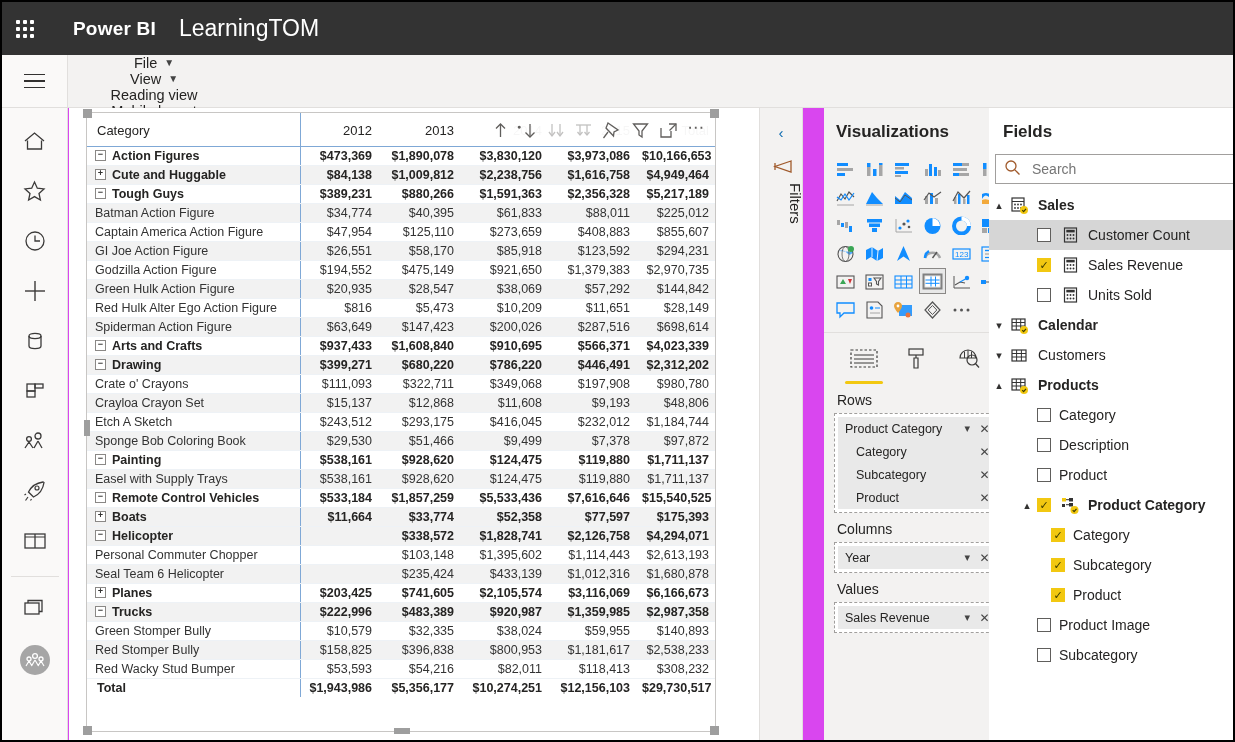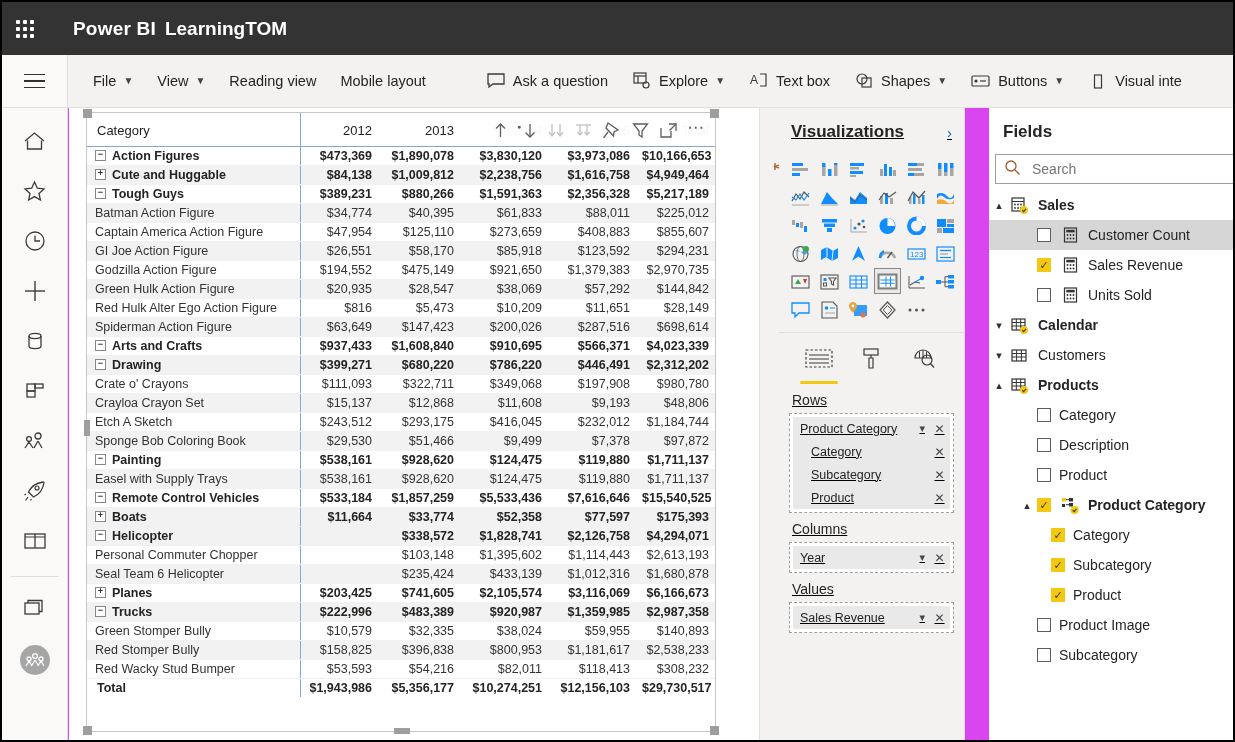--- a/index.html
+++ b/index.html
@@ -36,41 +36,41 @@
     grid-template-columns: repeat(3, 4px);
     grid-template-rows: repeat(3, 4px);
     gap: 3px;
   }
   .waffle-grid i { display: block; width: 4px; height: 4px; background: #fff; border-radius: 1px; }
   .brand {
     color: #ffffff; font-size: 19px; font-weight: bold;
     margin-left: 25px; letter-spacing: .2px;
   }
   .report-title {
-    color: #ffffff; font-size: 19px; font-weight: bold;
-    margin-left: 9px;
+    color: #ffffff; font-size: 23px; font-weight: normal;
+    margin-left: 23px;
   }
 
   
   .ribbon {
     position: absolute; left: 0; top: 53px;
     width: 1231px; height: 53px;
     background: #f3f2f1;
     border-bottom: 1px solid #e1dfdd;
     display: flex; align-items: center;
   }
   .hamburger {
     width: 66px; height: 52px;
     display: flex; flex-direction: column; align-items: center; justify-content: center;
     gap: 5px; cursor: pointer;
     border-right: 1px solid #e1dfdd;
     background: #faf9f8;
   }
   .hamburger i { display: block; width: 21px; height: 1.5px; background: #323130; }
-  .ribbon-items { display: flex; align-items: center; height: 52px; padding-left: 13px; }
+  .ribbon-items { display: flex; align-items: center; height: 52px; padding-left: 13px; flex-direction: column; }
   .ribbon-item {
     display: flex; align-items: center; gap: 7px;
     height: 52px; padding: 0 12px;
     font-size: 14.5px; color: #252423; cursor: pointer; white-space: nowrap;
   }
   .chev { font-size: 10px; color: #444; line-height: 1; }
   .ribbon-gap { width: 36px; }
   .ri-icon { width: 20px; height: 20px; display: inline-flex; align-items: center; justify-content: center; }
   .ri-icon svg { display: block; }
 
@@ -180,25 +180,24 @@
   .fs-collapse { margin: 16px auto 0; width: 24px; text-align: center; color: #0b6ab0; font-size: 15px; cursor: pointer; }
   .fs-filter-icon { margin: 18px auto 0; width: 44px; display: flex; justify-content: center; }
   .fs-label {
     margin-top: 8px;
     font-size: 15px; color: #252423;
     writing-mode: vertical-rl;
     text-align: center; width: 44px;
   }
 
   .vizpane {
-    position: absolute; left: 777px; top: 106px;
+    position: absolute; left: 822px; top: 106px;
     width: 186px; height: 634px;
     background: #f3f2f1;
     border-right: 1px solid #e1dfdd;
-    text-decoration: underline;
   }
   .pane-head {
     display: flex; align-items: center; justify-content: space-between;
     padding: 14px 12px 12px 12px;
   }
   .pane-title { font-size: 17px; font-weight: bold; color: #252423; }
   .pane-exp { color: #0b6ab0; font-size: 15px; cursor: pointer; }
   .viz-grid {
     display: grid; grid-template-columns: repeat(6, 1fr);
     gap: 2px; padding: 2px 6px 6px 8px;

